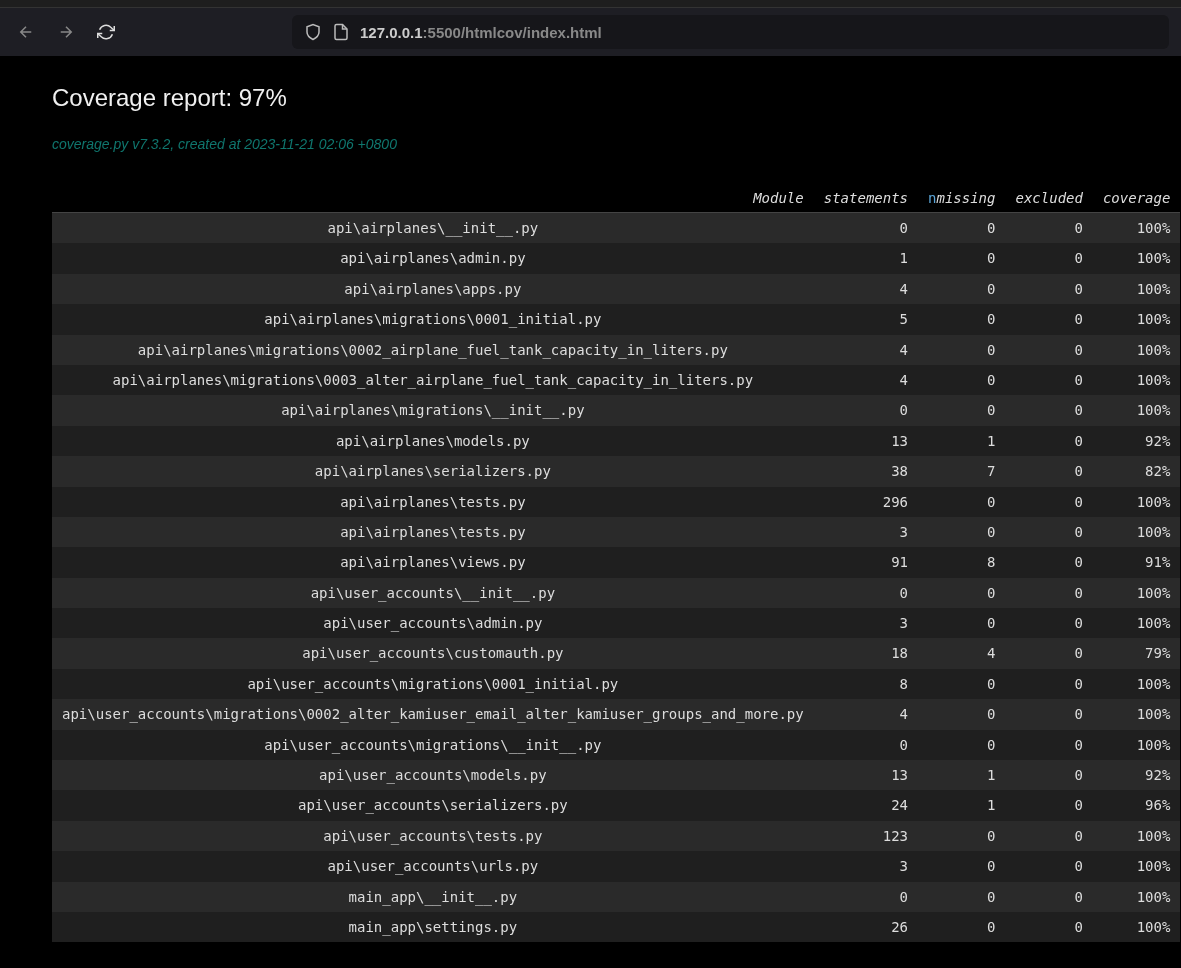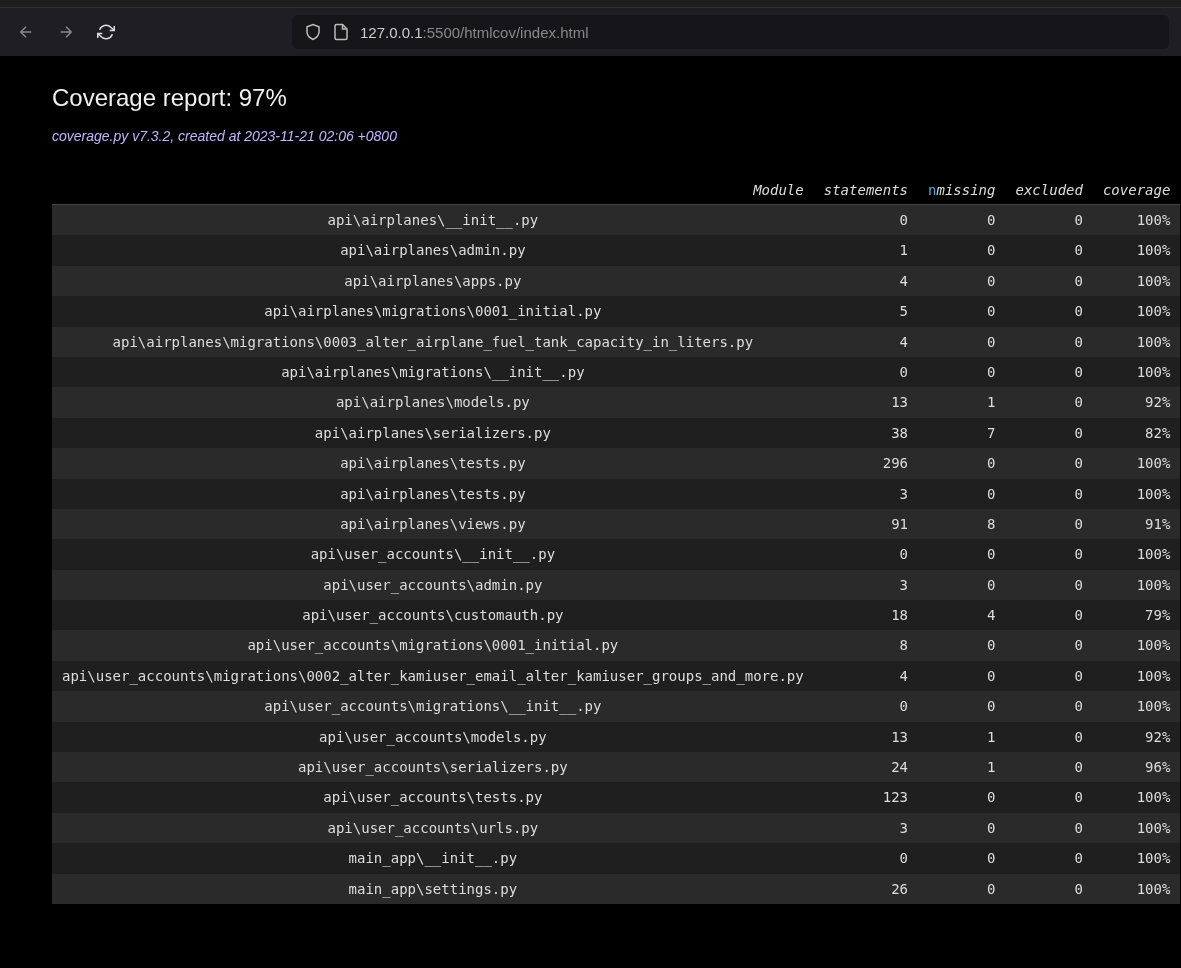--- a/index.html
+++ b/index.html
@@ -40,35 +40,36 @@
       flex: 1;
       height: 34px;
       background: #16161a;
       border-radius: 6px;
       display: flex;
       align-items: center;
       padding: 0 12px;
       gap: 10px;
       margin-left: 160px;
       color: #ccc;
+      font-weight: bold;
     }
     .url-text { font-size: 15px; }
     .url-port-path { color: #888; }
     .content {
       padding: 28px 52px;
     }
     .heading {
       font-size: 24px;
       font-weight: 400;
       color: #f0f0f0;
-      margin-bottom: 16px;
+      margin-bottom: 24px;
     }
     .subtitle {
       font-style: italic;
-      color: #c4b5fd;
+      color: #0f766e;
       font-size: 14px;
       margin-bottom: 32px;
     }
     table {
       width: 100%;
       border-collapse: collapse;
       font-family: 'Consolas', 'Monaco', monospace;
       font-size: 14px;
     }
     thead th {
@@ -168,20 +169,27 @@
           <td>100%</td>
         </tr>
         <tr>
           <td>api\airplanes\migrations\0001_initial.py</td>
           <td>5</td>
           <td>0</td>
           <td>0</td>
           <td>100%</td>
         </tr>
         <tr>
+          <td>api\airplanes\migrations\0002_airplane_fuel_tank_capacity_in_liters.py</td>
+          <td>4</td>
+          <td>0</td>
+          <td>0</td>
+          <td>100%</td>
+        </tr>
+        <tr>
           <td>api\airplanes\migrations\0003_alter_airplane_fuel_tank_capacity_in_liters.py</td>
           <td>4</td>
           <td>0</td>
           <td>0</td>
           <td>100%</td>
         </tr>
         <tr>
           <td>api\airplanes\migrations\__init__.py</td>
           <td>0</td>
           <td>0</td>

